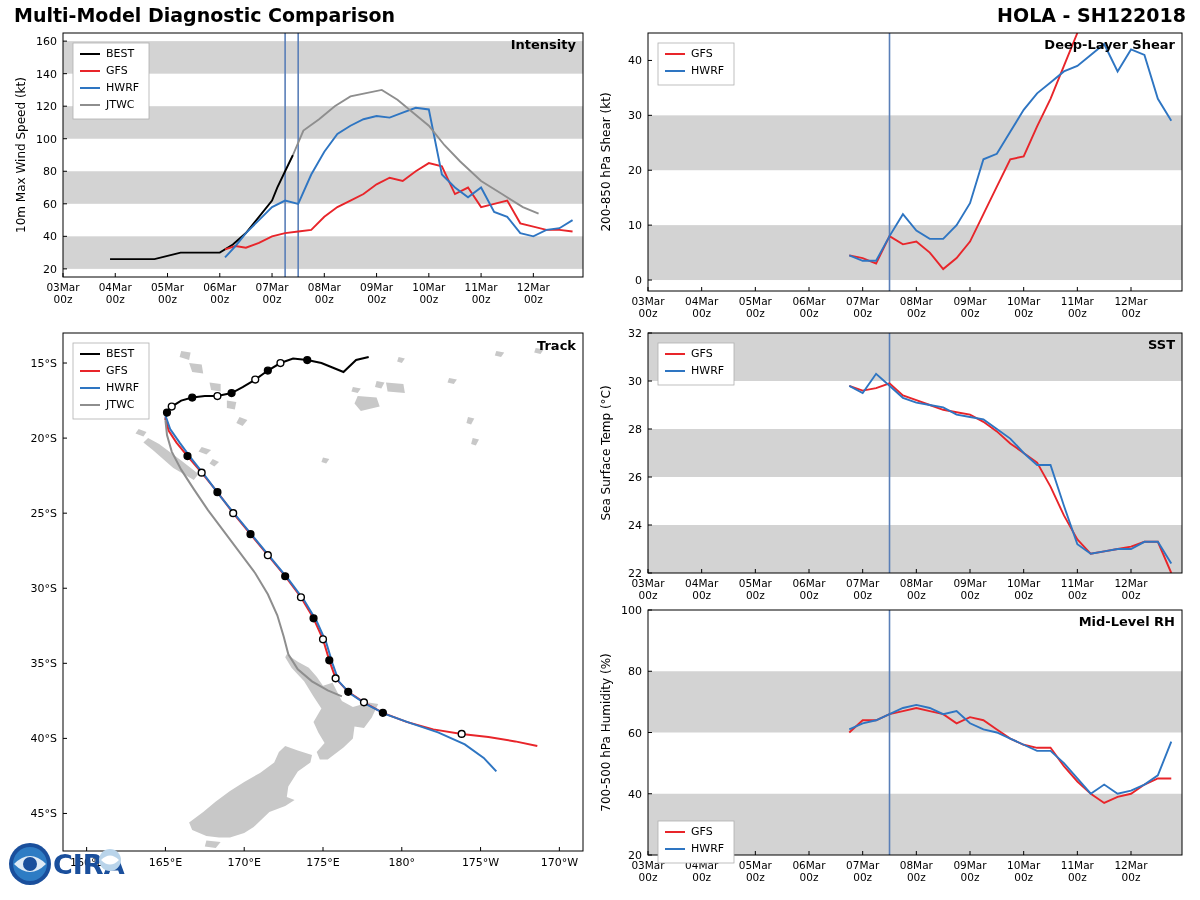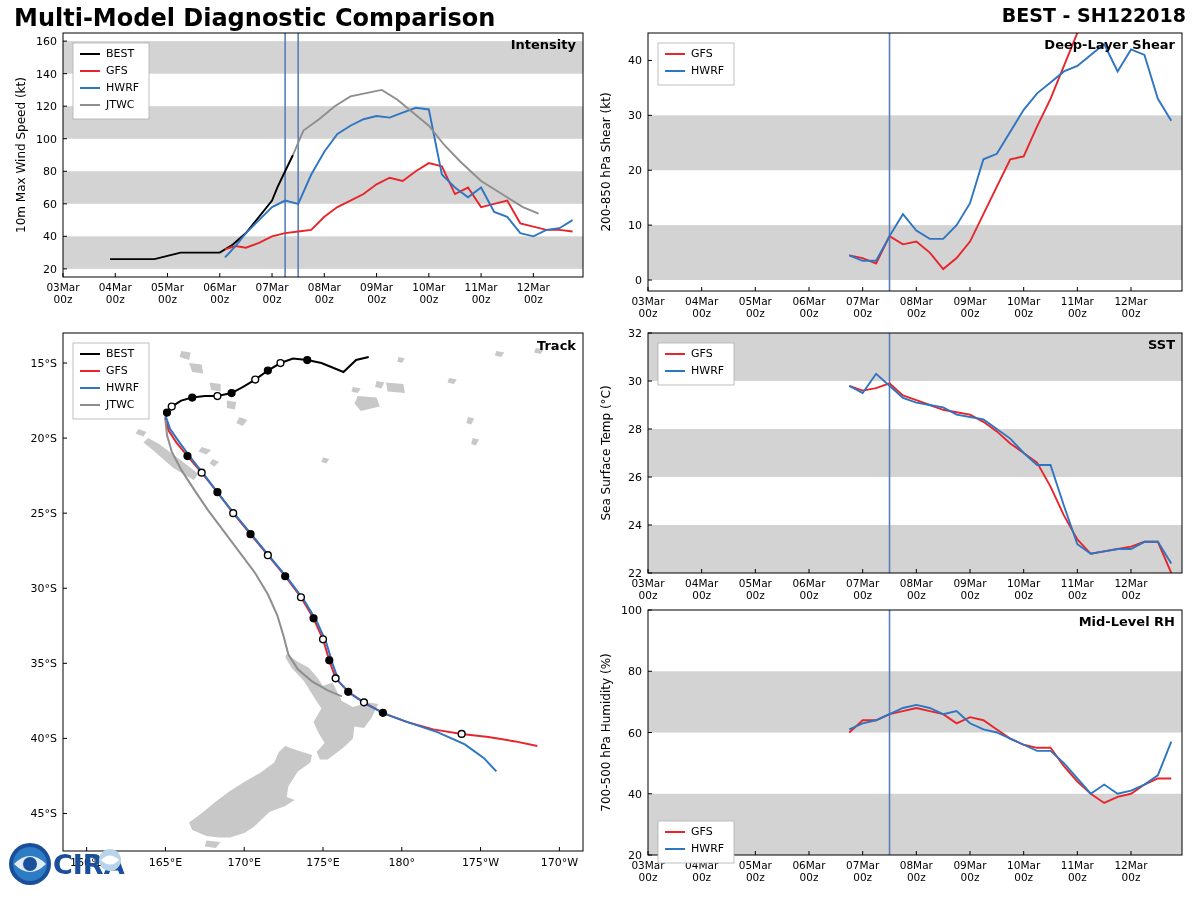--- a/index.html
+++ b/index.html
@@ -1,27 +1,27 @@
 <!DOCTYPE html>
 <html><head>
 <meta charset="utf-8">
 <style>
   html,body{margin:0;padding:0;background:#ffffff;}
   body{width:1200px;height:900px;position:relative;font-family:"DejaVu Sans",sans-serif;color:#000;}
   .abs{position:absolute;}
-  .title-left{left:14px;top:4px;font-size:24px;font-weight:bold;font-family:"DejaVu Sans",sans-serif;}
+  .title-left{left:14px;top:4px;font-size:19px;font-weight:bold;font-family:"DejaVu Sans",sans-serif;}
   .title-right{right:14px;top:4px;font-size:19px;font-weight:bold;}
   svg{display:block;}
   .cira-wrap{position:absolute;left:6px;top:836px;width:120px;height:56px;}
 </style>
 </head>
 <body>
 
 <div class="abs title-left">Multi-Model Diagnostic Comparison</div>
-<div class="abs title-right">BEST - SH122018</div>
+<div class="abs title-right">HOLA - SH122018</div>
 
 <div class="abs" style="left:0;top:0;width:1200px;height:900px;">
   <svg id="fig" width="1200" height="900">
       <g>
         <rect x="63" y="33" width="520" height="244" fill="#ffffff"></rect>
         <rect x="63" y="236.33333333333334" width="520" height="32.53333333333333" fill="#d3d3d3"></rect>
         <rect x="63" y="171.26666666666665" width="520" height="32.53333333333336" fill="#d3d3d3"></rect>
         <rect x="63" y="106.20000000000002" width="520" height="32.53333333333333" fill="#d3d3d3"></rect>
         <rect x="63" y="41.133333333333326" width="520" height="32.53333333333333" fill="#d3d3d3"></rect>
         <defs>

